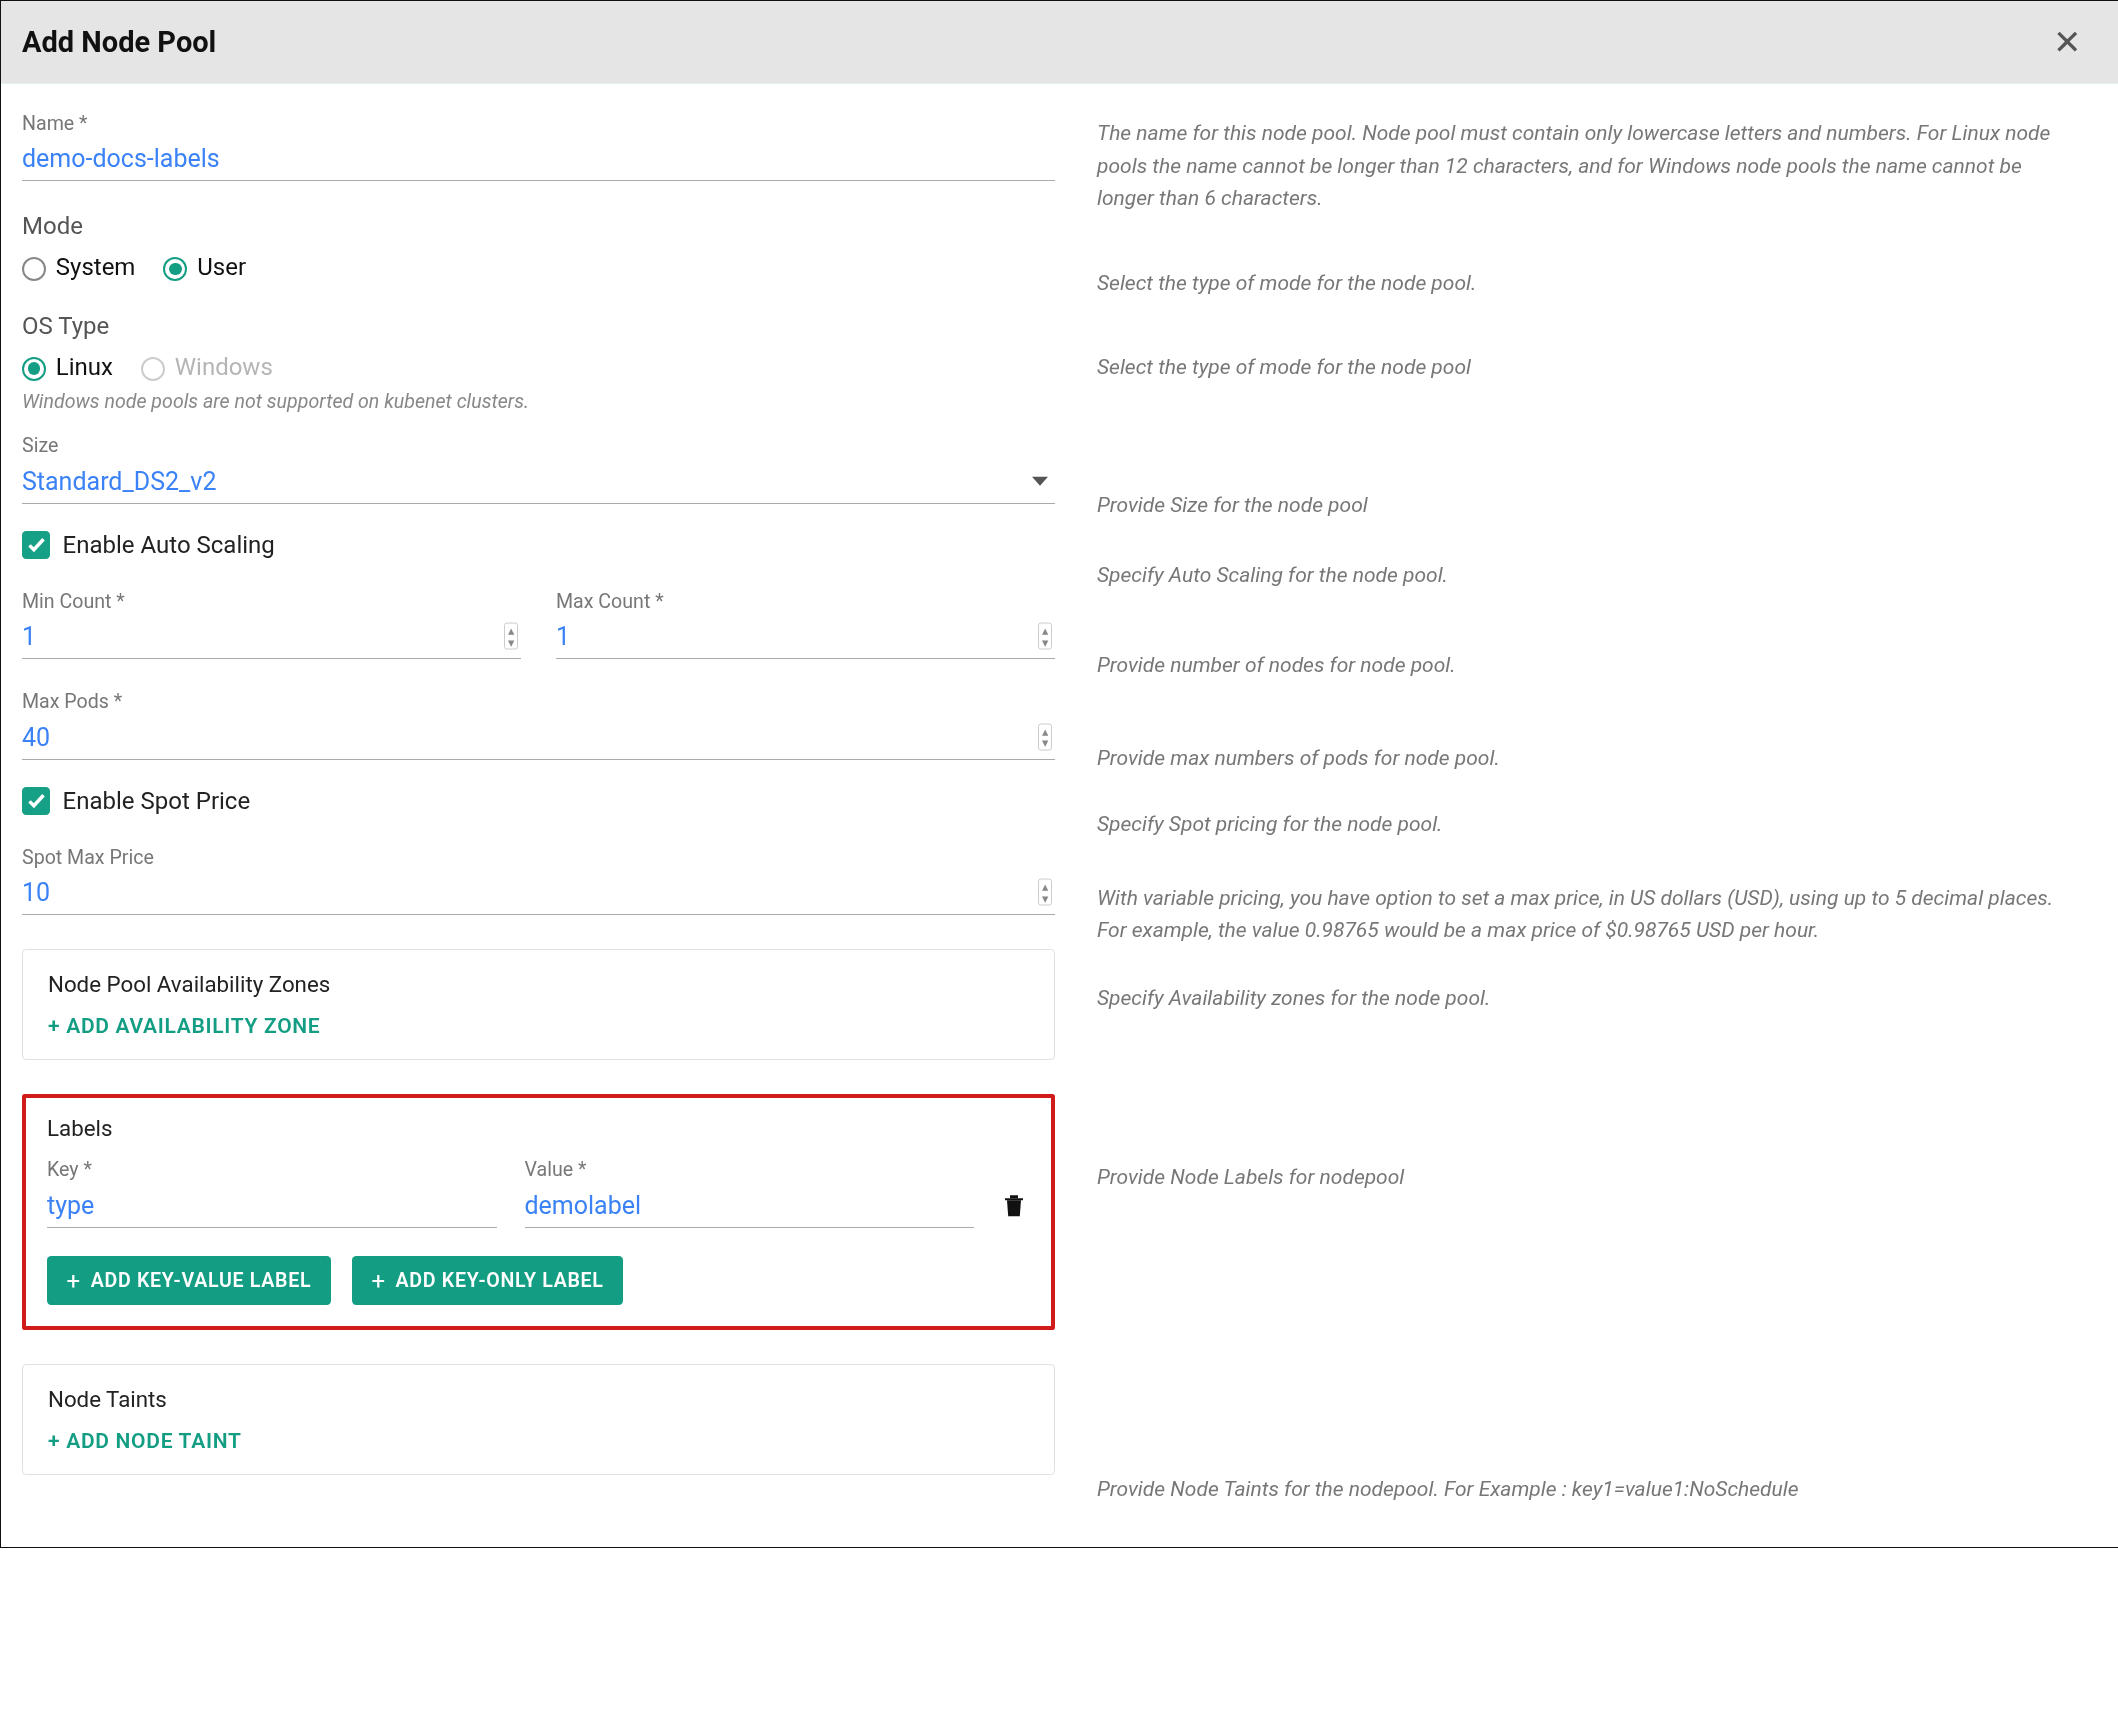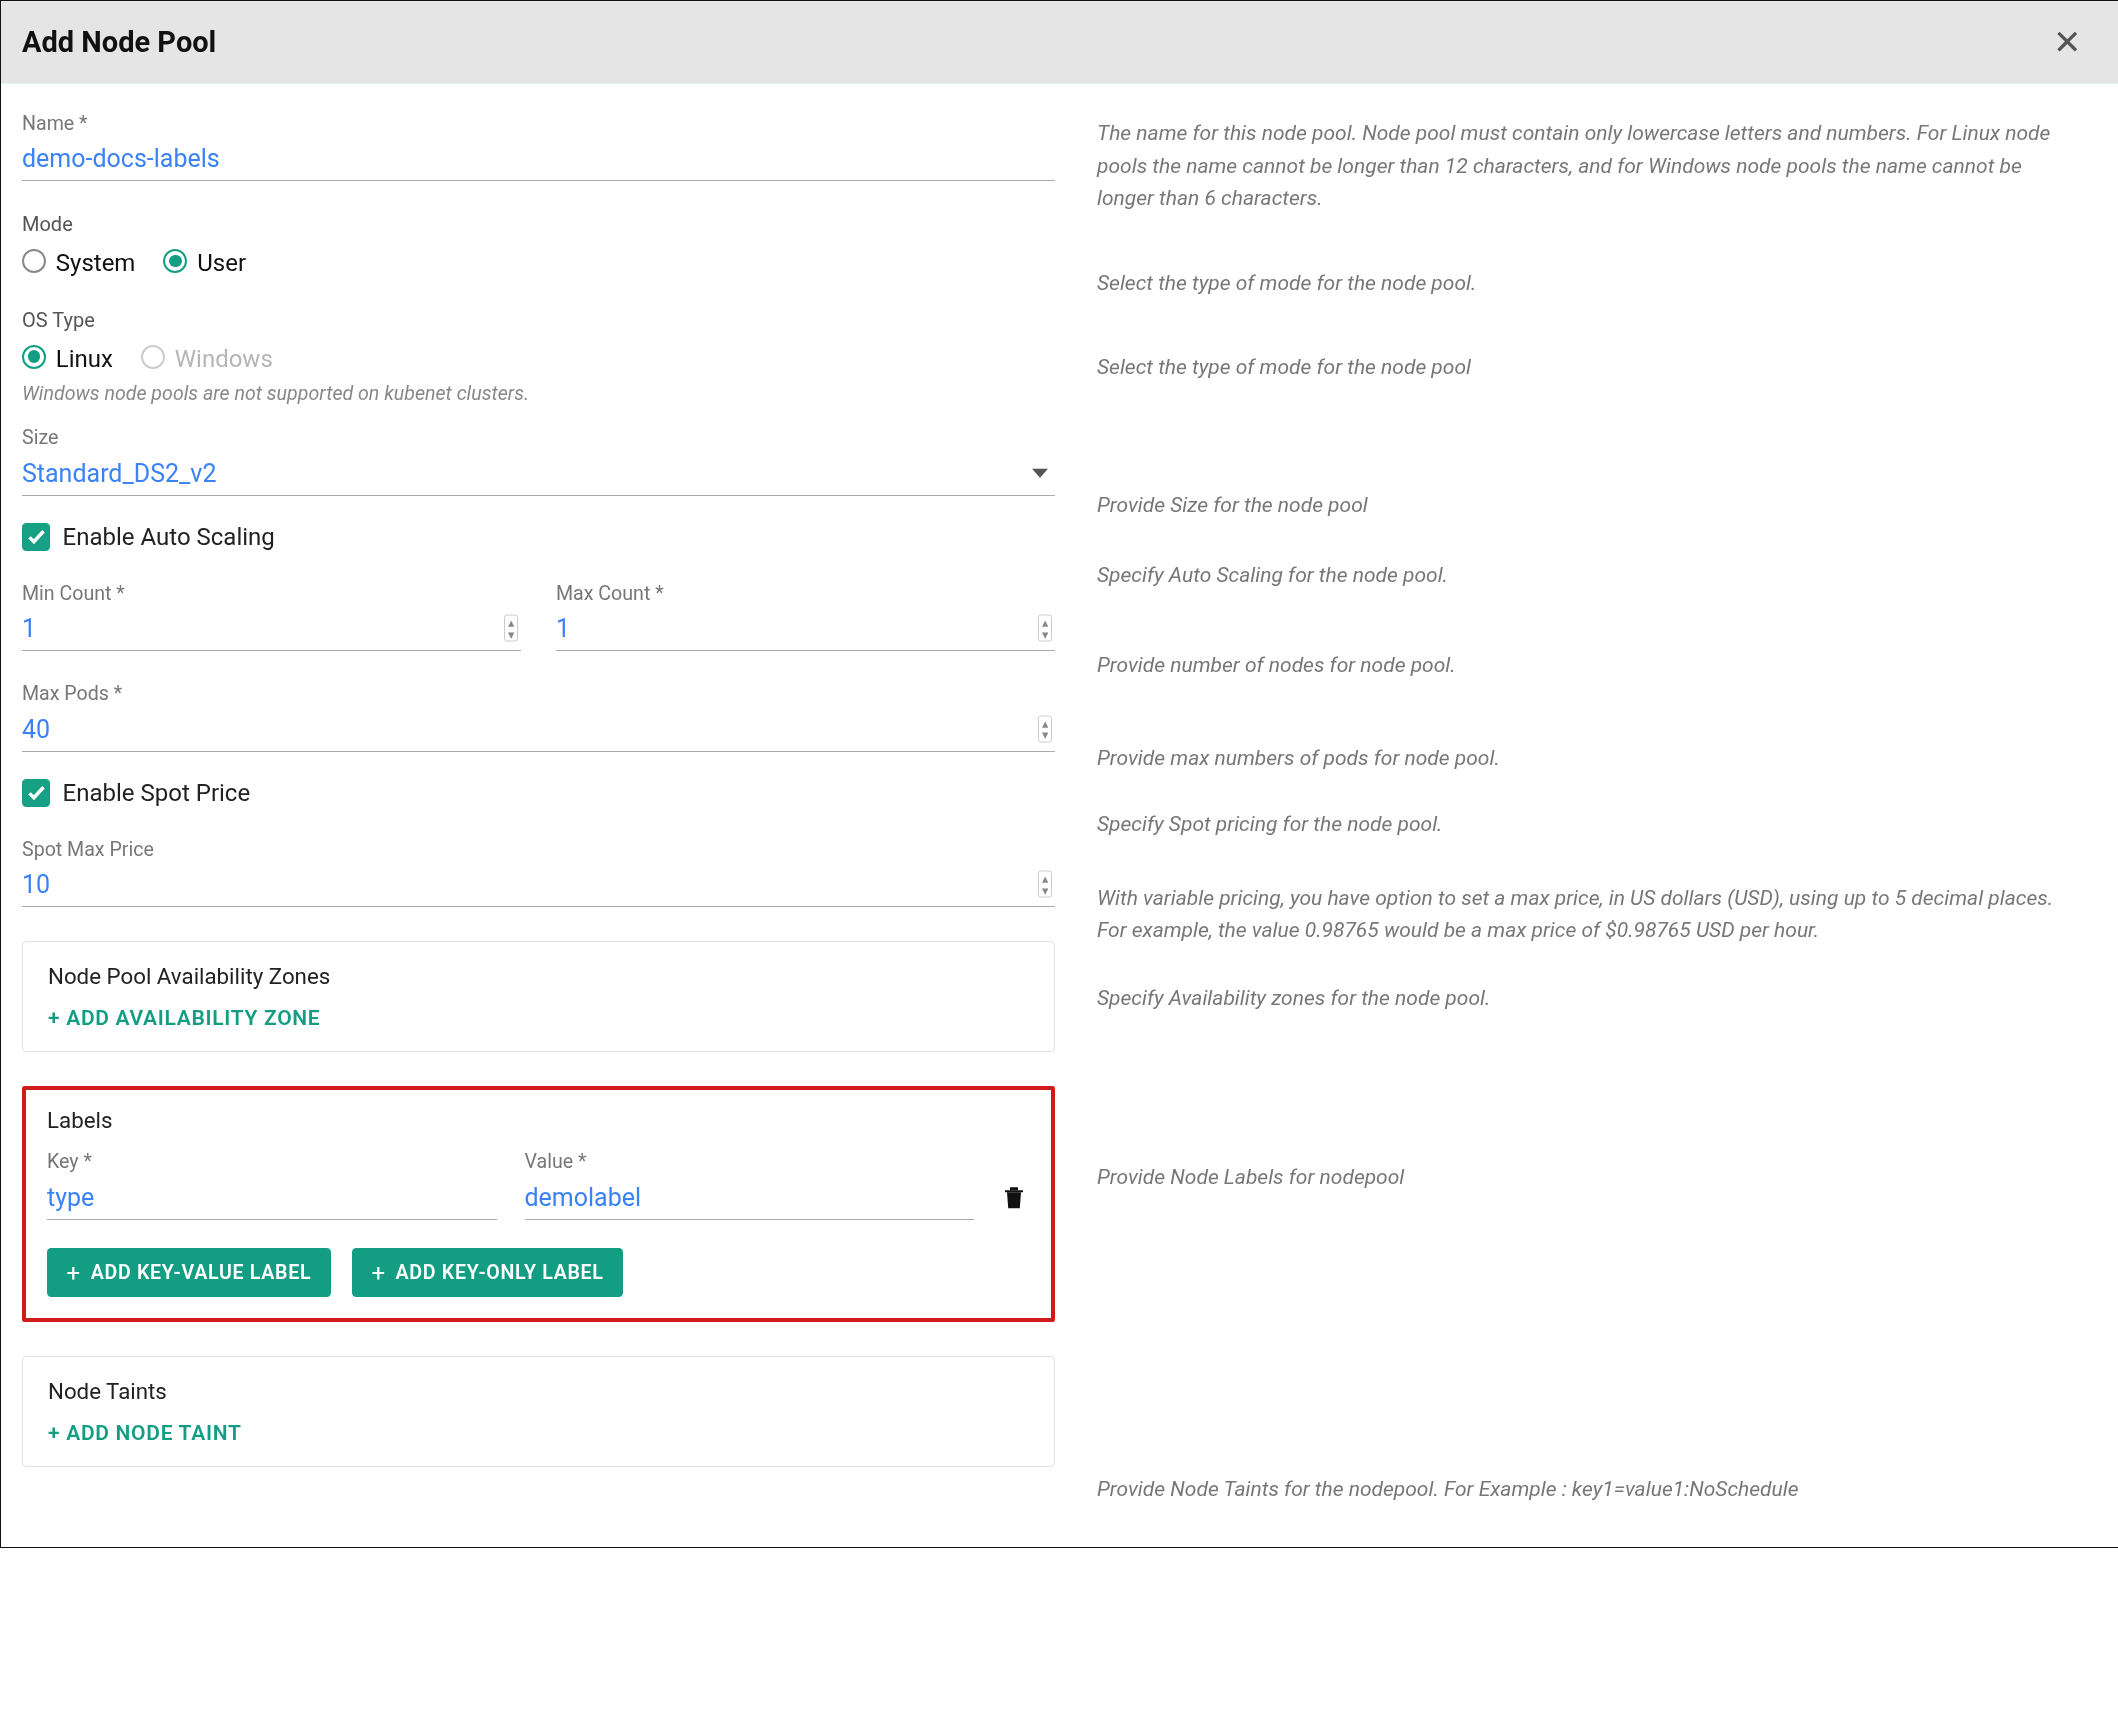--- a/index.html
+++ b/index.html
@@ -18,21 +18,21 @@
   .close-x { font-size: 34px; line-height: 1; color: #555; cursor: pointer; padding: 2.8px 8.4px; }
 
   .body { display: flex; padding: 28px 37px 42px 21px; gap: 42px; }
   .col-left { width: 1033px; }
   .col-right { flex: 1; padding-top: 5.6px; }
 
   .help { font-style: italic; color: #777; font-size: 21px; line-height: 1.55; margin-bottom: 52px; }
   .help.zero  { margin-bottom: 0; }
 
   .field-label { font-size: 19.6px; color: #777; margin-bottom: 5.6px; }
-  .field-label.big { font-size: 20px; color: #555; margin-bottom: 12.6px; }
+  .field-label.big { font-size: 24px; color: #555; margin-bottom: 12.6px; }
 
   .text-input, .num-input, .select-input {
     width: 100%;
     border: none;
     border-bottom: 1px solid #aaa;
     font-size: 25px;
     padding: 4.2px 8.4px 7px 0;
     background: transparent;
     color: #3b82f6;
   }
@@ -53,21 +53,21 @@
   .caret-down-select {
     position: absolute; right: 7px; top: 50%; transform: translateY(-80%);
     width: 0; height: 0; border-left: 8.4px solid transparent; border-right: 8.4px solid transparent;
     border-top: 9.8px solid #555;
   }
 
   .vgap-lg { height: 31px; }
   .vgap-md { height: 21px; }
 
   .radio-group { display: flex; gap: 28px; align-items: center; }
-  .radio-item { display: flex; align-items: flex-start; gap: 9.8px; cursor: pointer; }
+  .radio-item { display: flex; align-items: flex-end; gap: 9.8px; cursor: pointer; }
   .radio-outer {
     width: 24px; height: 24px; border-radius: 50%;
     border: 2.4px solid #888; display: flex; align-items: center; justify-content: center;
     flex-shrink: 0;
   }
   .radio-outer.selected { border-color: #139e84; }
   .radio-dot { width: 12.6px; height: 12.6px; border-radius: 50%; background: #139e84; }
   .radio-text { font-size: 24px; color: #111; }
   .radio-text.disabled { color: #b5b5b5; }
   .radio-outer.disabled { border-color: #ccc; }

